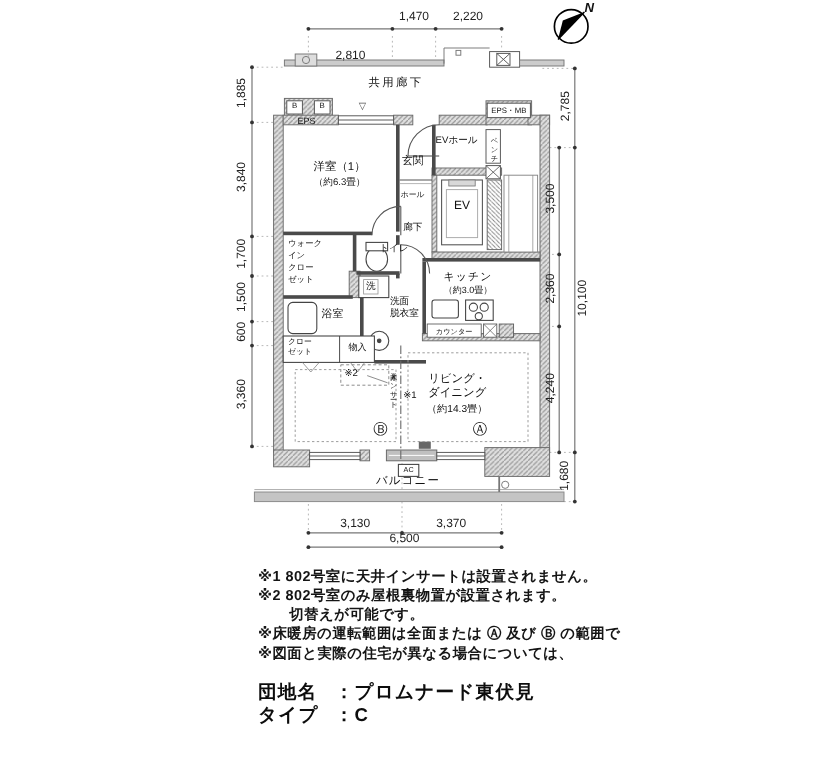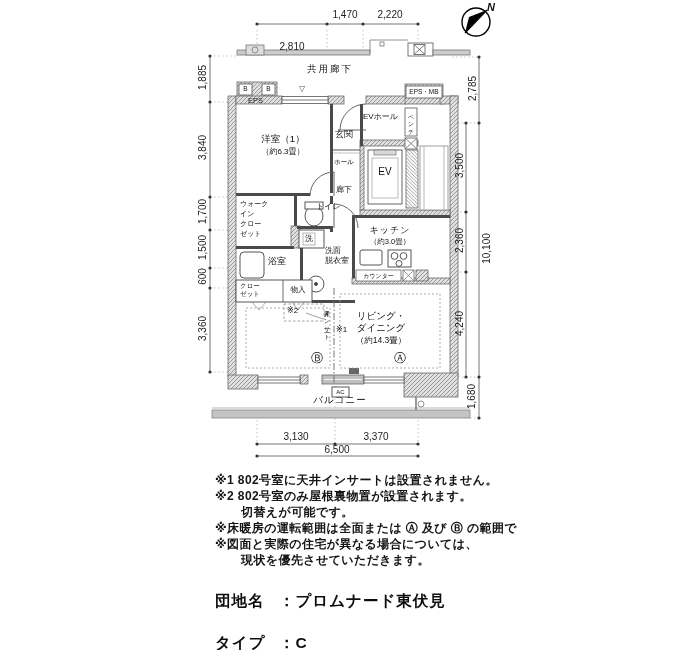--- a/index.html
+++ b/index.html
@@ -7,21 +7,21 @@
         font-family:"Liberation Sans","DejaVu Sans",sans-serif;color:#111;}
   .abs{position:absolute;white-space:nowrap;}
   .lbl{font-size:9px;color:#111;}
   .c{text-align:center;}
   .dim{font-size:10px;color:#222;}
   .vdim{position:absolute;width:40px;text-align:center;transform:rotate(-90deg);font-size:10px;color:#222;white-space:nowrap;}
   .vjp{writing-mode:vertical-rl;text-orientation:upright;letter-spacing:0.5px;}
   .note{font-size:12px;font-weight:700;letter-spacing:0.4px;line-height:16px;color:#151515;}
   .note.ind{margin-left:26px;}
   .trow{font-size:15.5px;font-weight:600;letter-spacing:1px;line-height:19px;color:#0d0d0d;}
-  .t-label{display:inline-block;min-width:64px;margin-top:23px;}
+  .t-label{display:inline-block;min-width:64px;}
   svg{position:absolute;left:0;top:0;}
 </style>
 </head>
 <body>
 
 <div class="page">
 
   <svg width="700" height="650" viewBox="0 0 700 650">
     <defs>
       <pattern id="hatch" width="4" height="4" patternUnits="userSpaceOnUse">
@@ -283,21 +283,20 @@
   <div class="abs" style="left:394px;top:350px;font-size:12px;">Ⓐ</div>
   <div class="abs lbl c" style="left:308px;top:394px;width:64px;letter-spacing:1px;font-size:9.5px;">バルコニー</div>
   <div class="abs lbl c" style="left:332px;top:389px;width:17px;font-size:6px;">AC</div>
 
   <div class="abs" style="left:215px;top:472px;width:330px;">
     <div class="note">※1 802号室に天井インサートは設置されません。</div>
     <div class="note">※2 802号室のみ屋根裏物置が設置されます。</div>
     <div class="note ind">切替えが可能です。</div>
     <div class="note">※床暖房の運転範囲は全面または Ⓐ 及び Ⓑ の範囲で</div>
     <div class="note">※図面と実際の住宅が異なる場合については、</div>
-    <div class="note ind">現状を優先させていただきます。</div>
   </div>
 
   <div class="abs" style="left:215px;top:568px;width:330px;">
     <div class="trow">
       <span class="t-label">団地名</span><span>：</span><span>プロムナード東伏見</span>
     </div>
     <div class="trow">
       <span class="t-label">タイプ</span><span>：</span><span>C</span>
     </div>
   </div>

